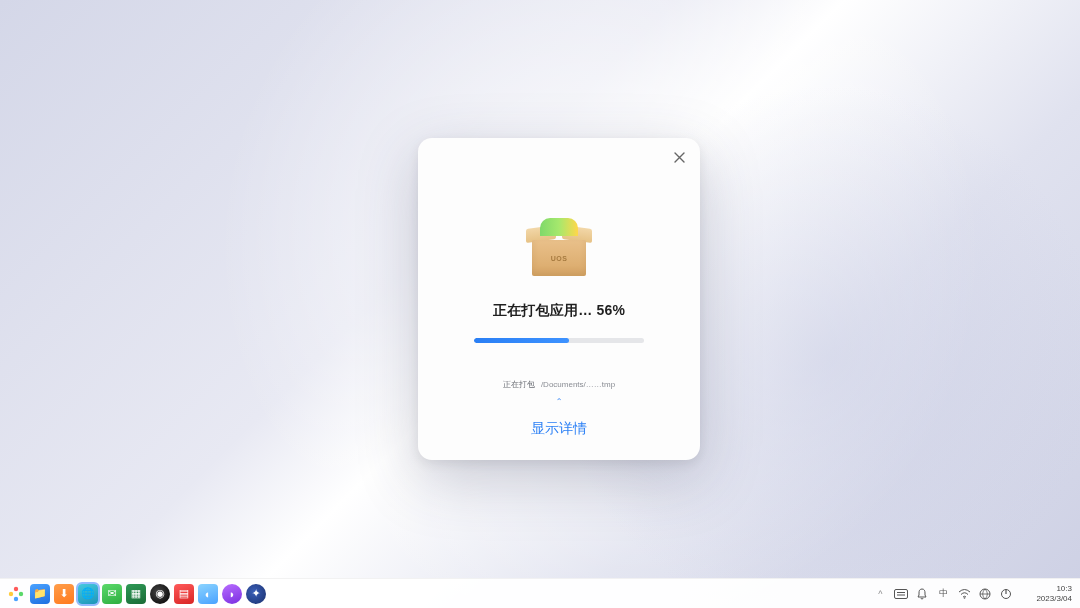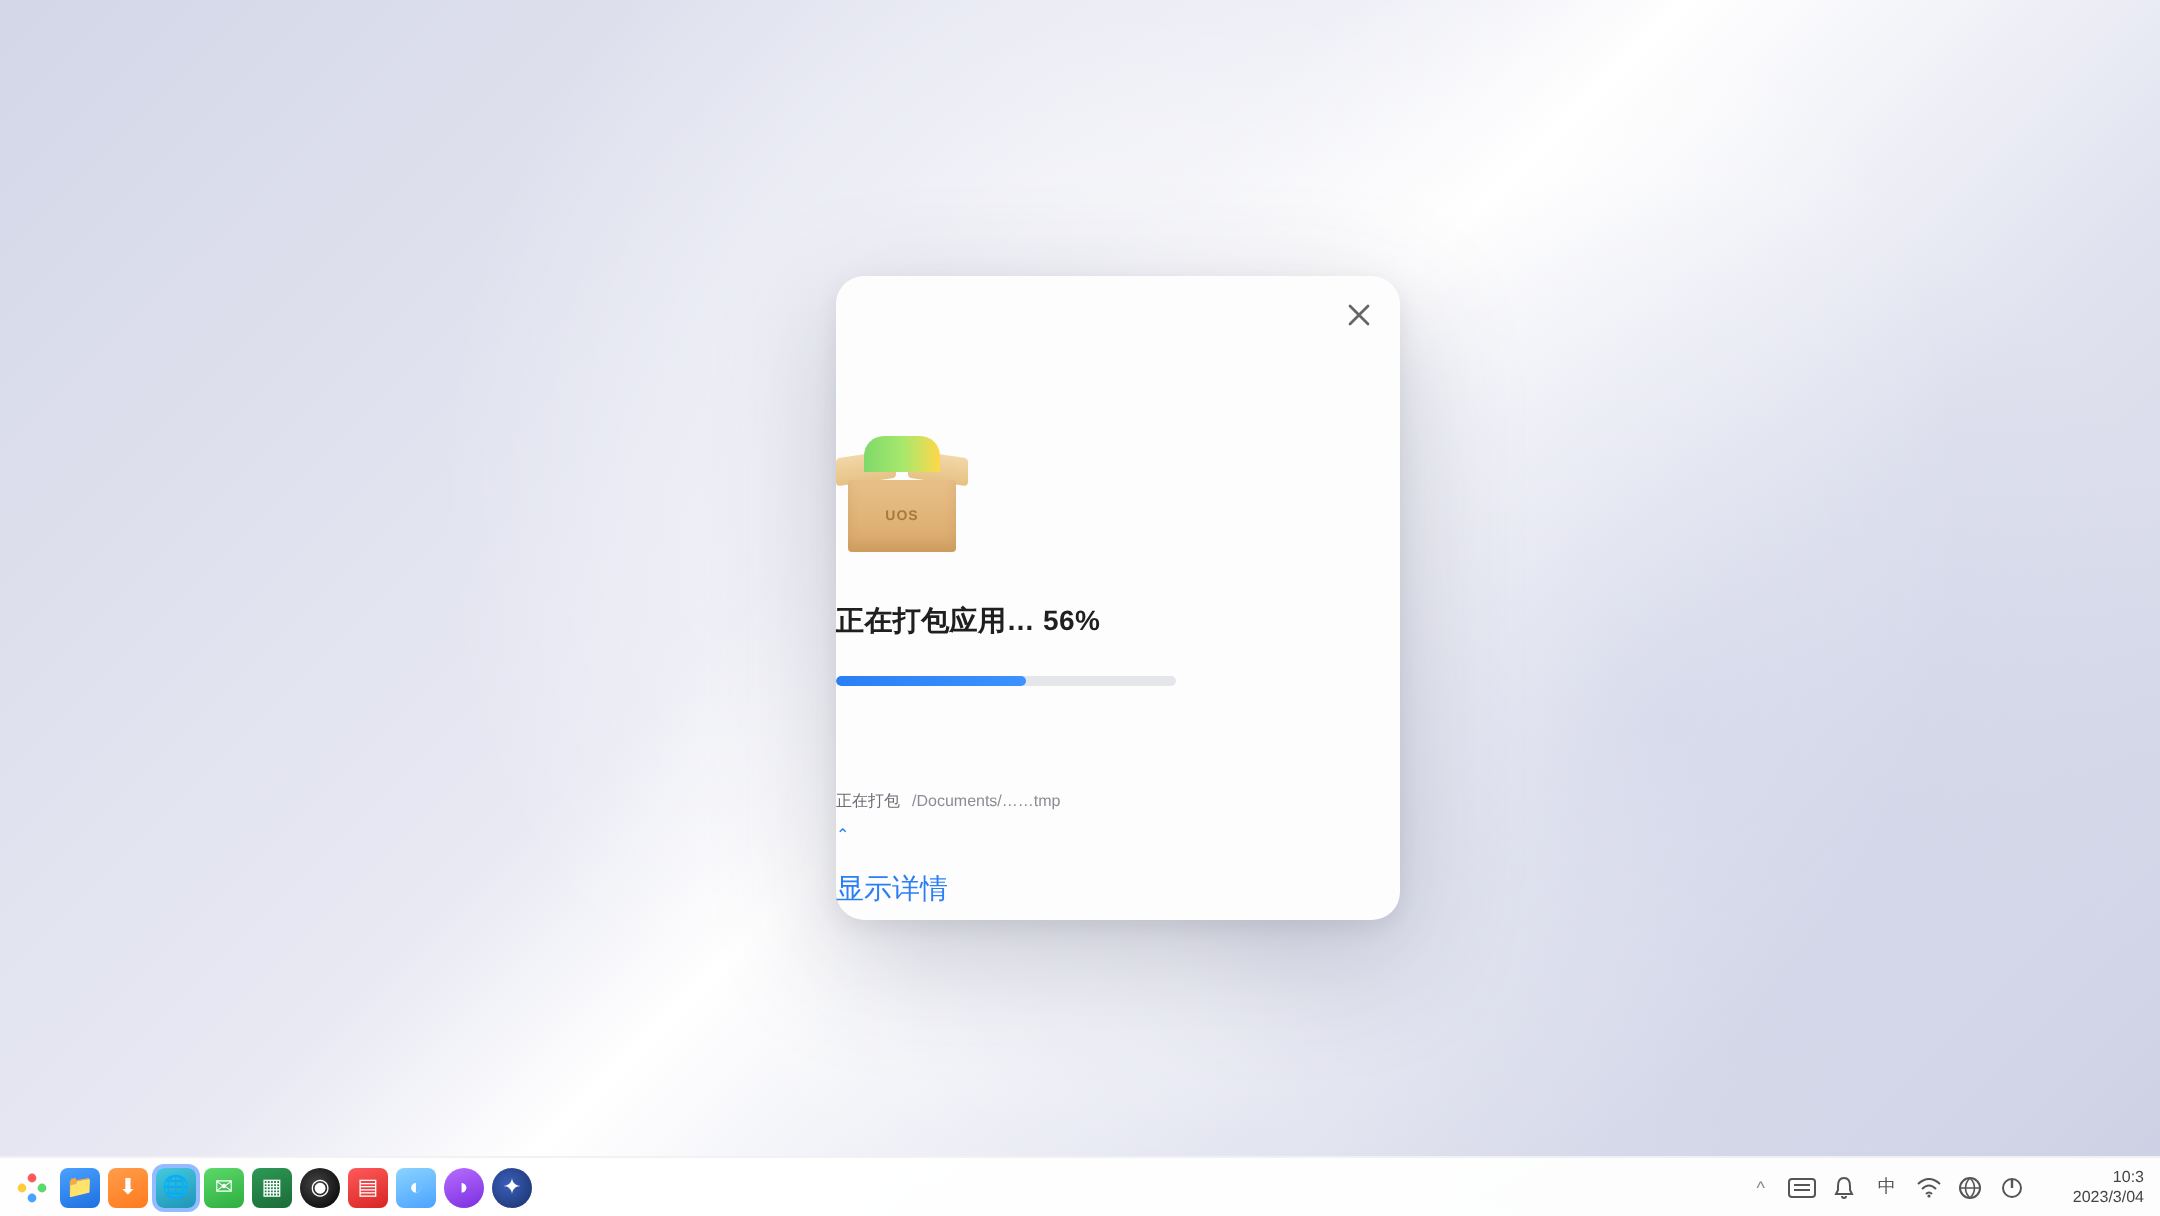--- a/index.html
+++ b/index.html
@@ -35,21 +35,21 @@
     .dialog {
       position: absolute;
       left: 418px; top: 138px;
       width: 282px; height: 322px;
       background: #fdfdfd;
       border-radius: 14px;
       box-shadow: 0 18px 60px rgba(50,55,90,0.25), 0 4px 12px rgba(0,0,0,0.08);
       z-index: 10;
       display: flex;
       flex-direction: column;
-      align-items: flex-start;
+      align-items: center;
     }
     .close-btn {
       position: absolute;
       top: 8px; right: 10px;
       width: 22px; height: 22px;
       display: flex; align-items: center; justify-content: center;
       cursor: pointer;
       color: #666;
       font-size: 14px;
       border-radius: 4px;
@@ -111,21 +111,21 @@
       position: relative;
     }
     .progress-fill {
       position: absolute;
       left: 0; top: 0; bottom: 0;
       background: linear-gradient(90deg, #2a7ff5 0%, #3d92ff 100%);
       border-radius: 3px;
     }
 
     .status-row {
-      margin-top: 52px;
+      margin-top: 36px;
       font-size: 8px;
       color: #6a6d74;
       display: flex;
       gap: 6px;
       align-items: baseline;
     }
     .status-path { color: #8a8d94; }
 
     .chevron-up {
       margin-top: 8px;

